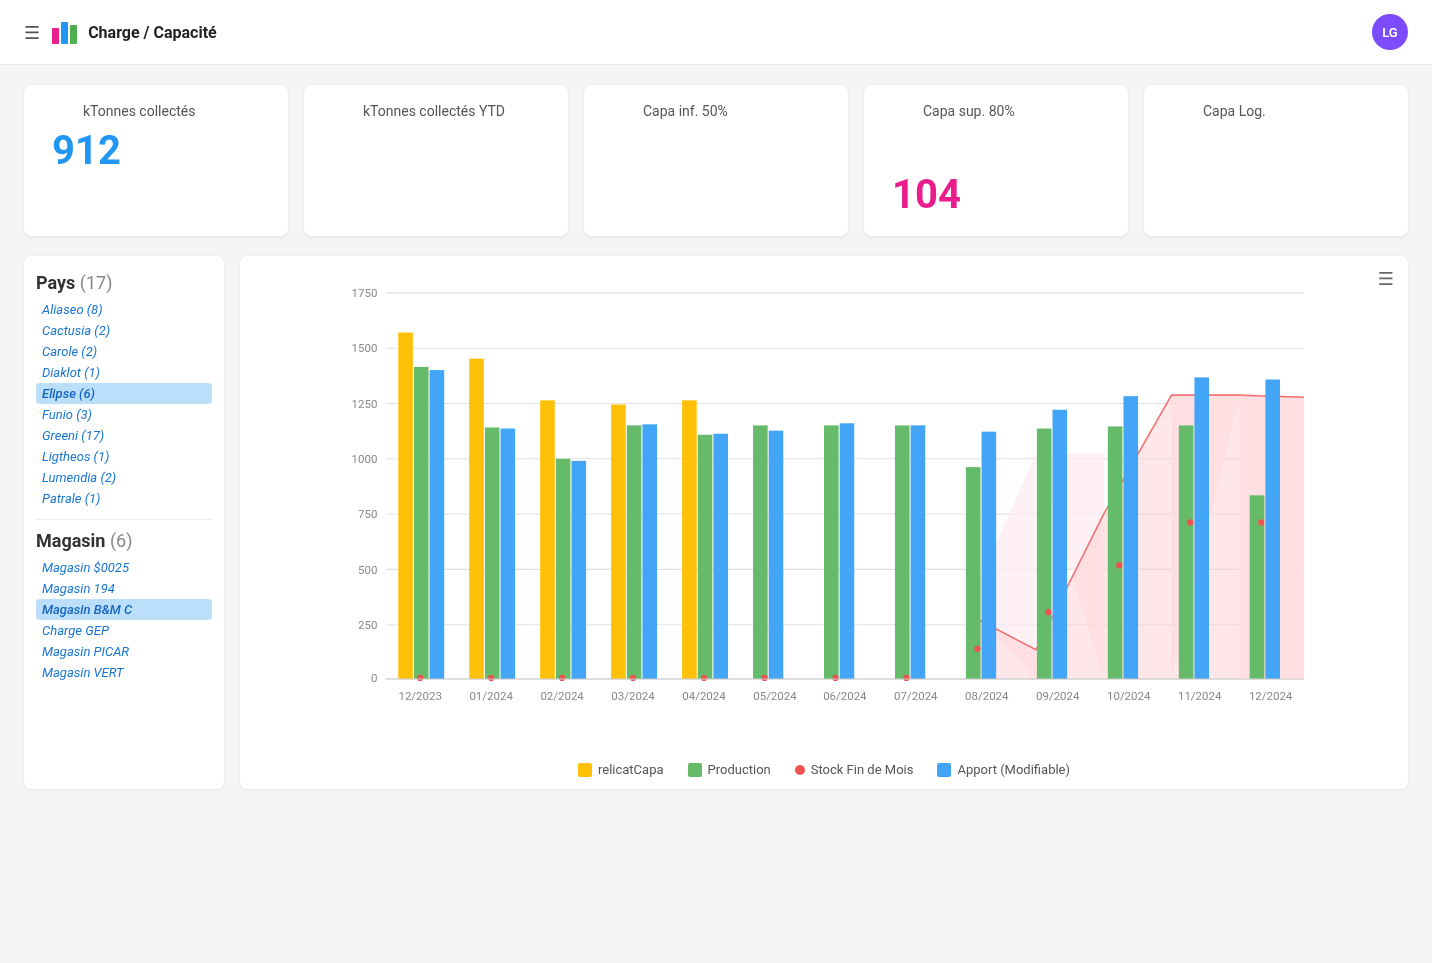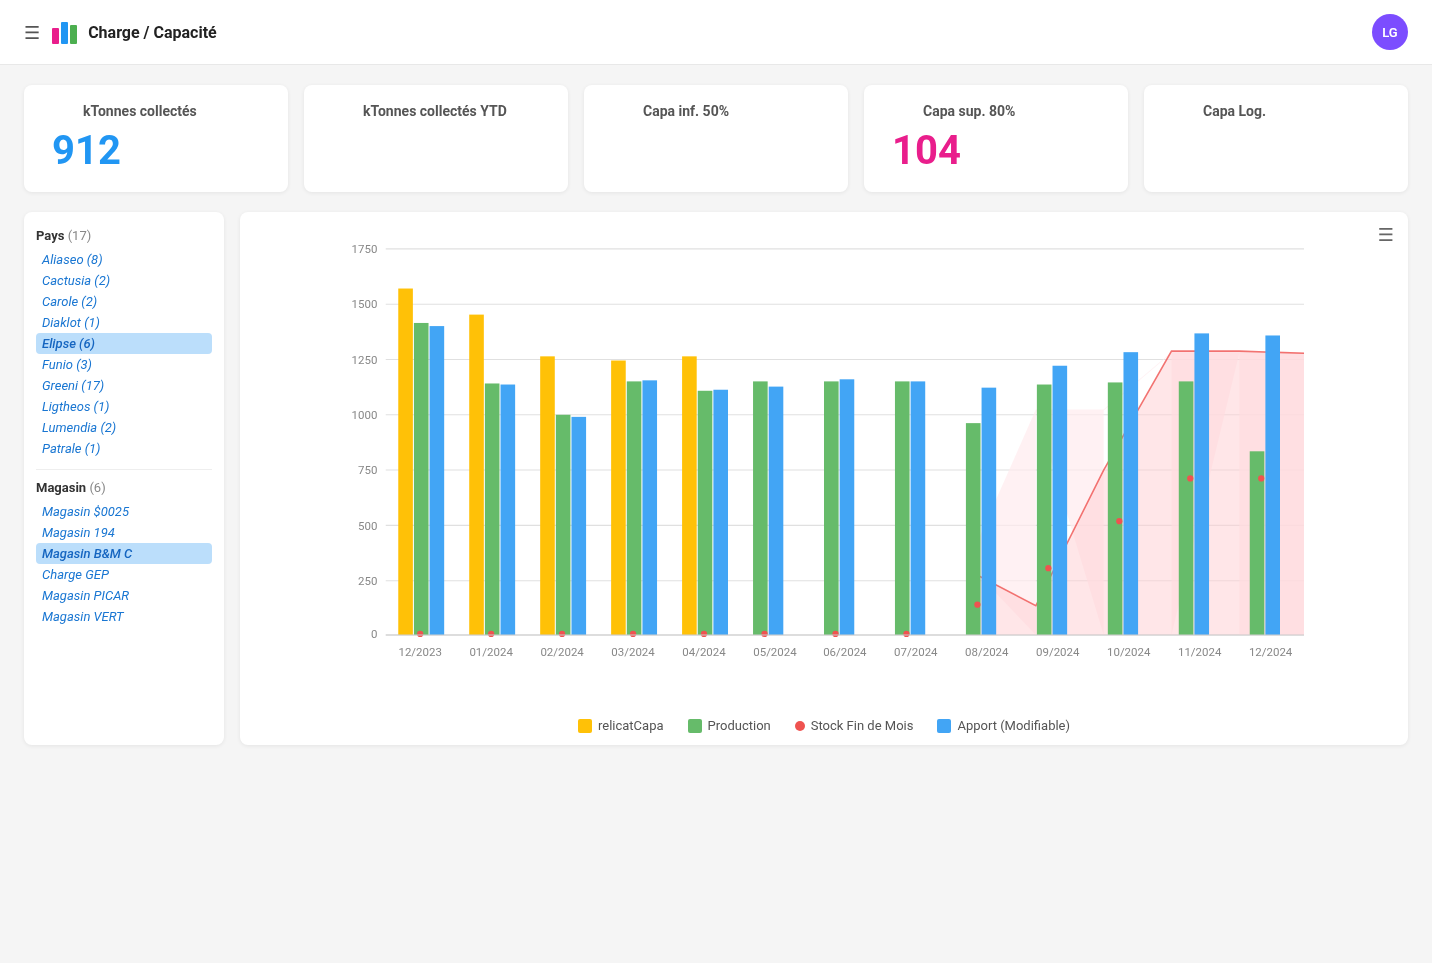--- a/index.html
+++ b/index.html
@@ -55,48 +55,48 @@
       padding: 18px 28px;
       flex: 1;
       box-shadow: 0 1px 4px rgba(0,0,0,0.07);
       display: flex;
       flex-direction: column;
       gap: 8px;
     }
     .kpi-label {
       font-size: 14px;
       color: #555;
-      font-weight: 700;
+      font-weight: 400;
       padding-left: 31px;
     }
     .kpi-value {
       font-size: 40px;
       font-weight: 700;
     }
     .kpi-blue { color: #2196f3; }
     .kpi-green { color: #4caf50; }
     .kpi-orange { color: #ff9800; }
-    .kpi-pink { color: #e91e8c; }
+    .kpi-pink { color: #e91e8c; margin-top: 44px; }
     .kpi-lime { color: #8bc34a; }
     .main-content {
       display: flex;
       gap: 0;
       padding: 0 24px 24px 24px;
     }
     .sidebar {
       width: 200px;
       flex-shrink: 0;
       background: #fff;
       border-radius: 8px;
       padding: 16px 12px;
       box-shadow: 0 1px 4px rgba(0,0,0,0.07);
       margin-right: 16px;
     }
     .sidebar-section-title {
-      font-size: 13px;
+      font-size: 18px;
       font-weight: 700;
       color: #333;
       margin-bottom: 6px;
     }
     .sidebar-count {
       font-weight: 400;
       color: #888;
     }
     .sidebar-item {
       font-size: 13px;

